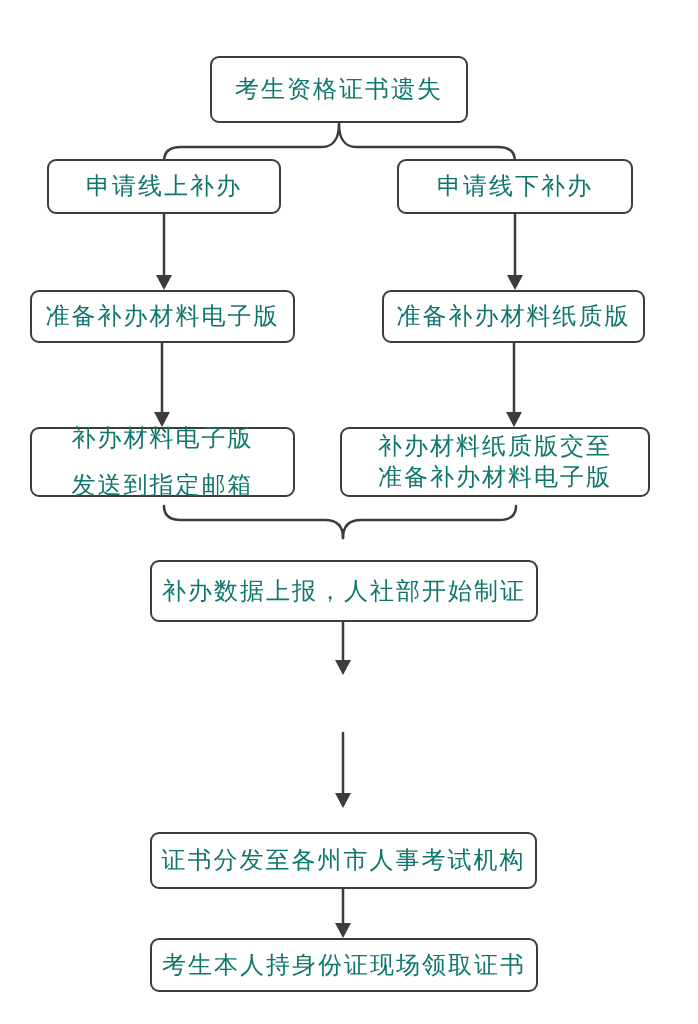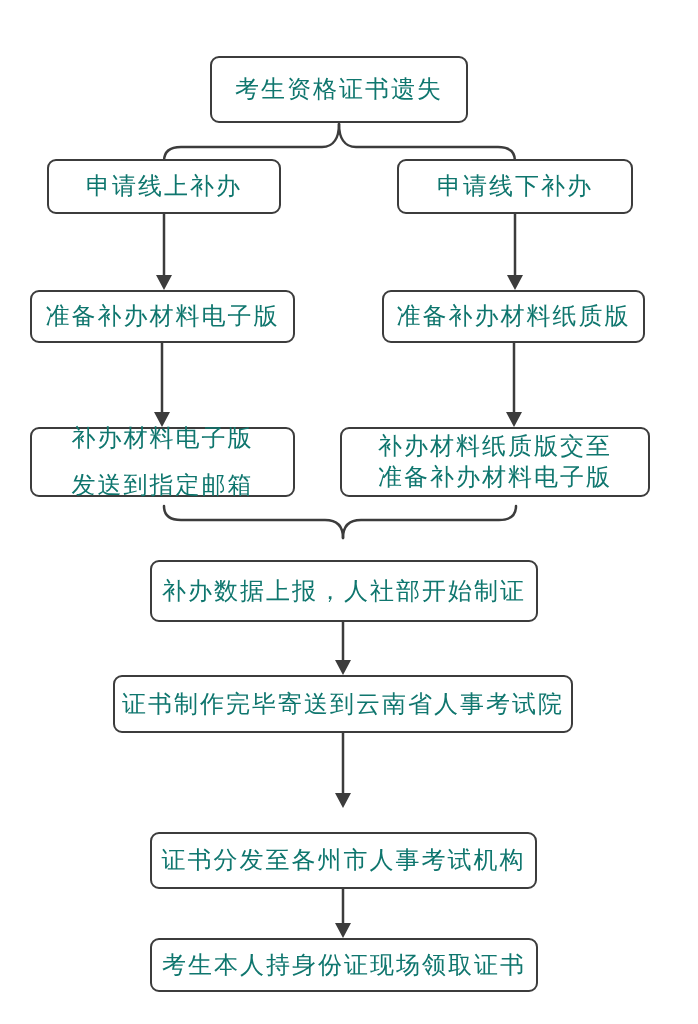--- a/index.html
+++ b/index.html
@@ -128,23 +128,20 @@
 
   <div class="node" style="left:340px; top:427px; width:310px; height:70px;align-items:center;">
     <span>补办材料纸质版交至</span>
     <span>准备补办材料电子版</span>
   </div>
 
   <div class="node" style="left:150px; top:538px; width:388px; height:62px;margin-top:22px;">
     <span>补办数据上报，人社部开始制证</span>
   </div>
 
-  <div class="node" style="left:113px; top:675px; width:460px; height:58px;">
-    <span>证书制作完毕寄送到云南省人事考试院</span>
-  </div>
 
   <div class="node" style="left:150px; top:808px; width:387px; height:57px;margin-top:24px;">
     <span>证书分发至各州市人事考试机构</span>
   </div>
 
   <div class="node" style="left:150px; top:938px; width:388px; height:54px;">
     <span>考生本人持身份证现场领取证书</span>
   </div>
 
 </div>

